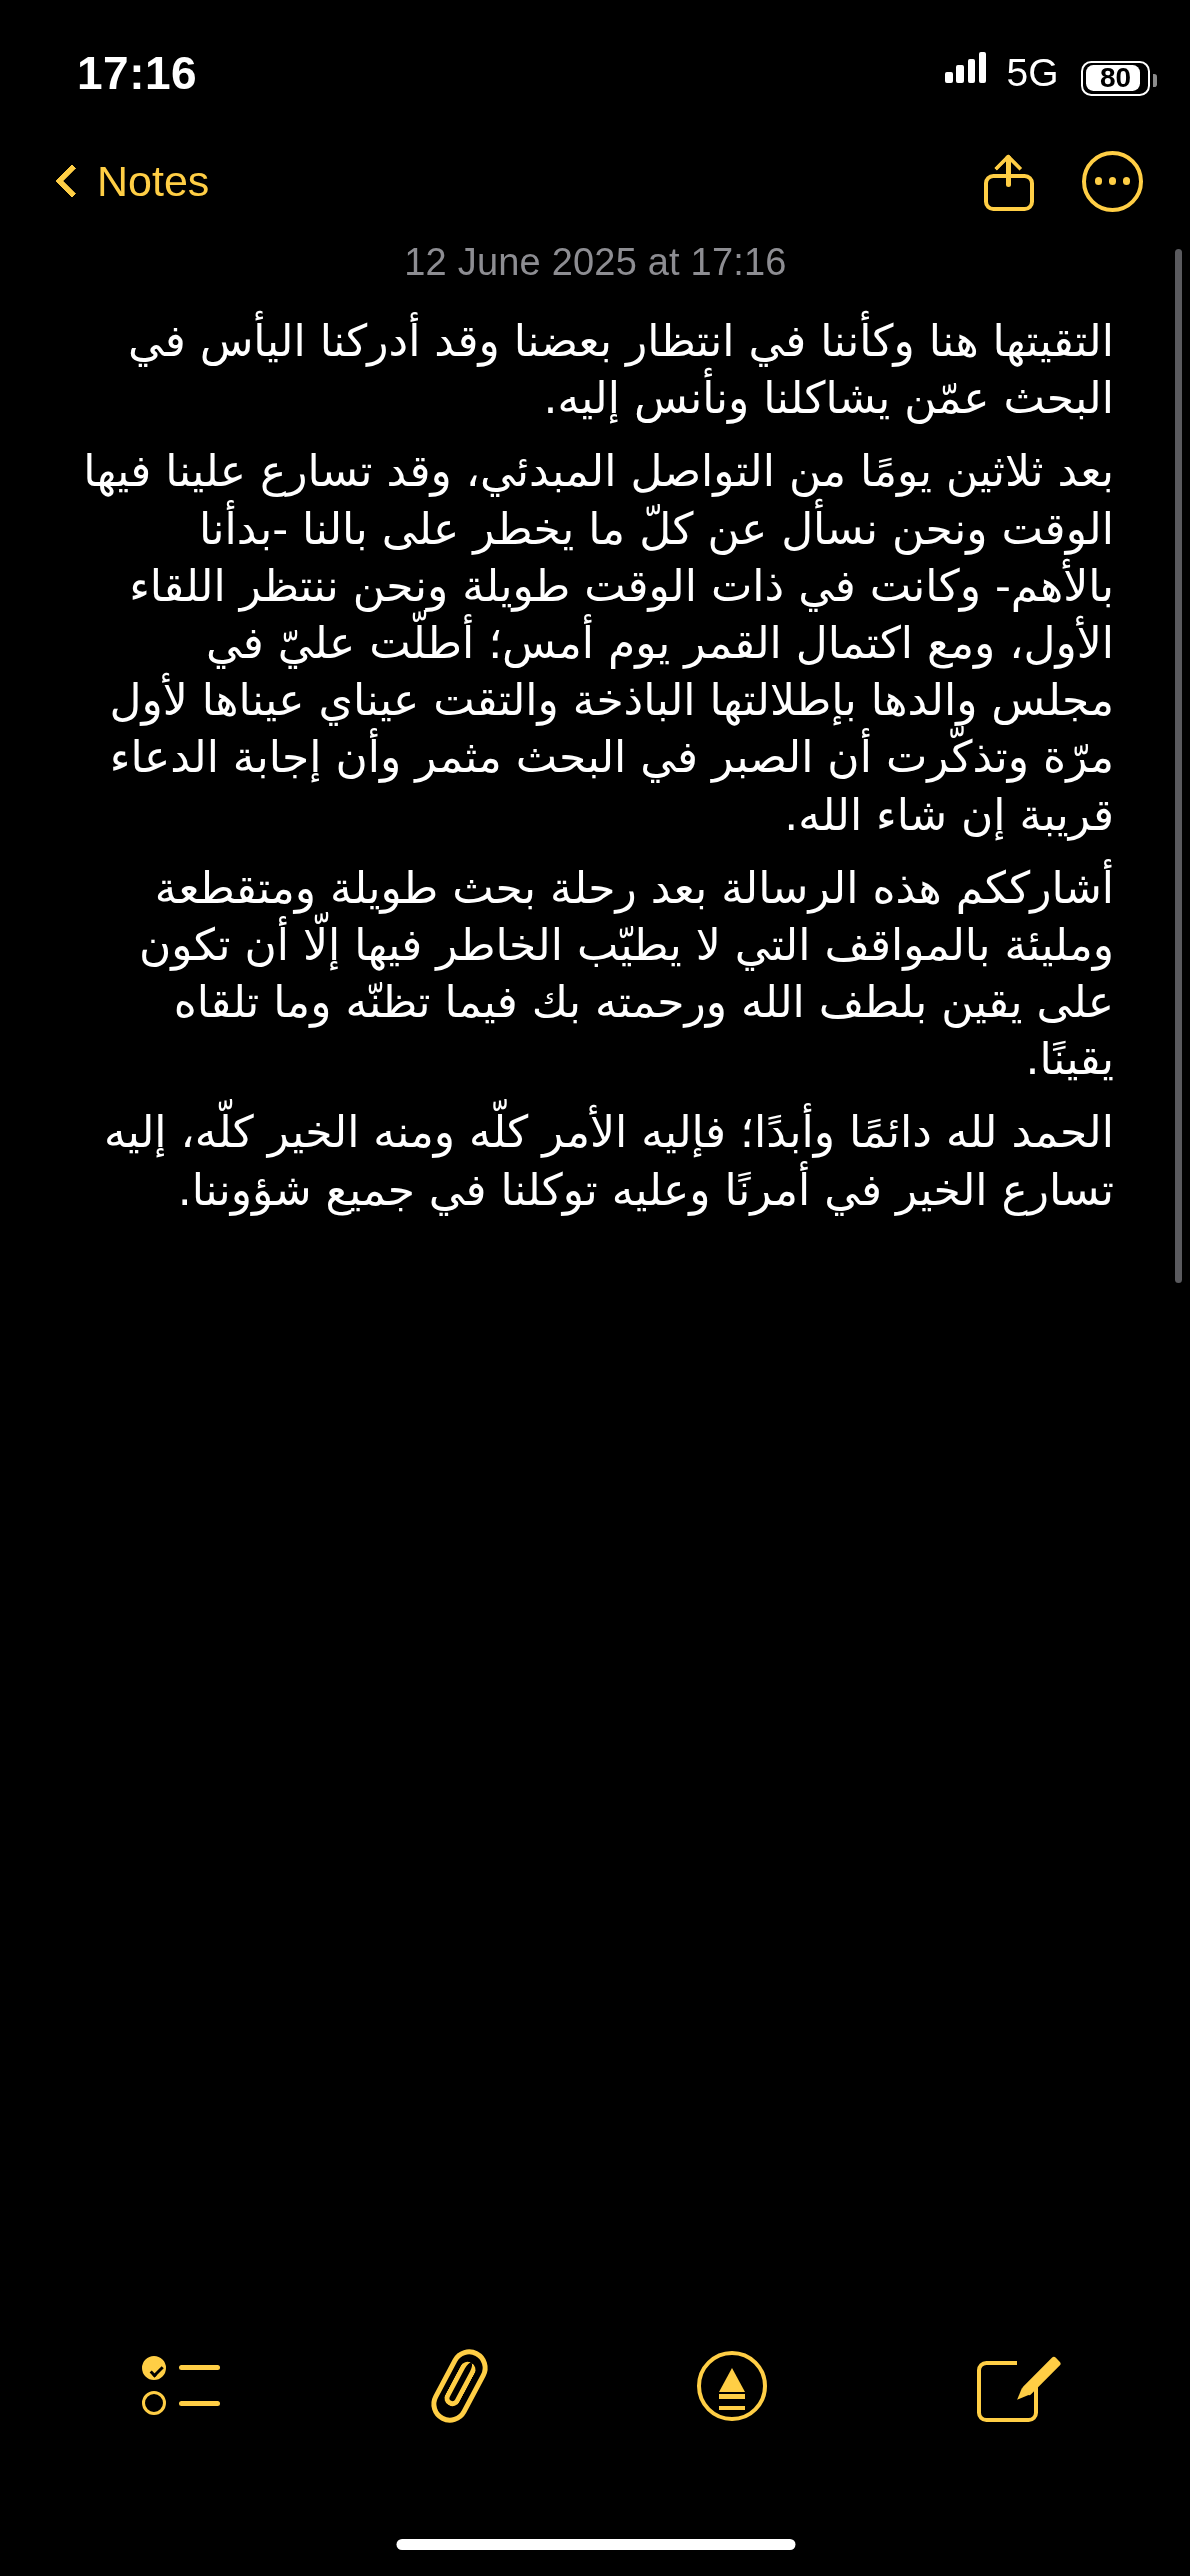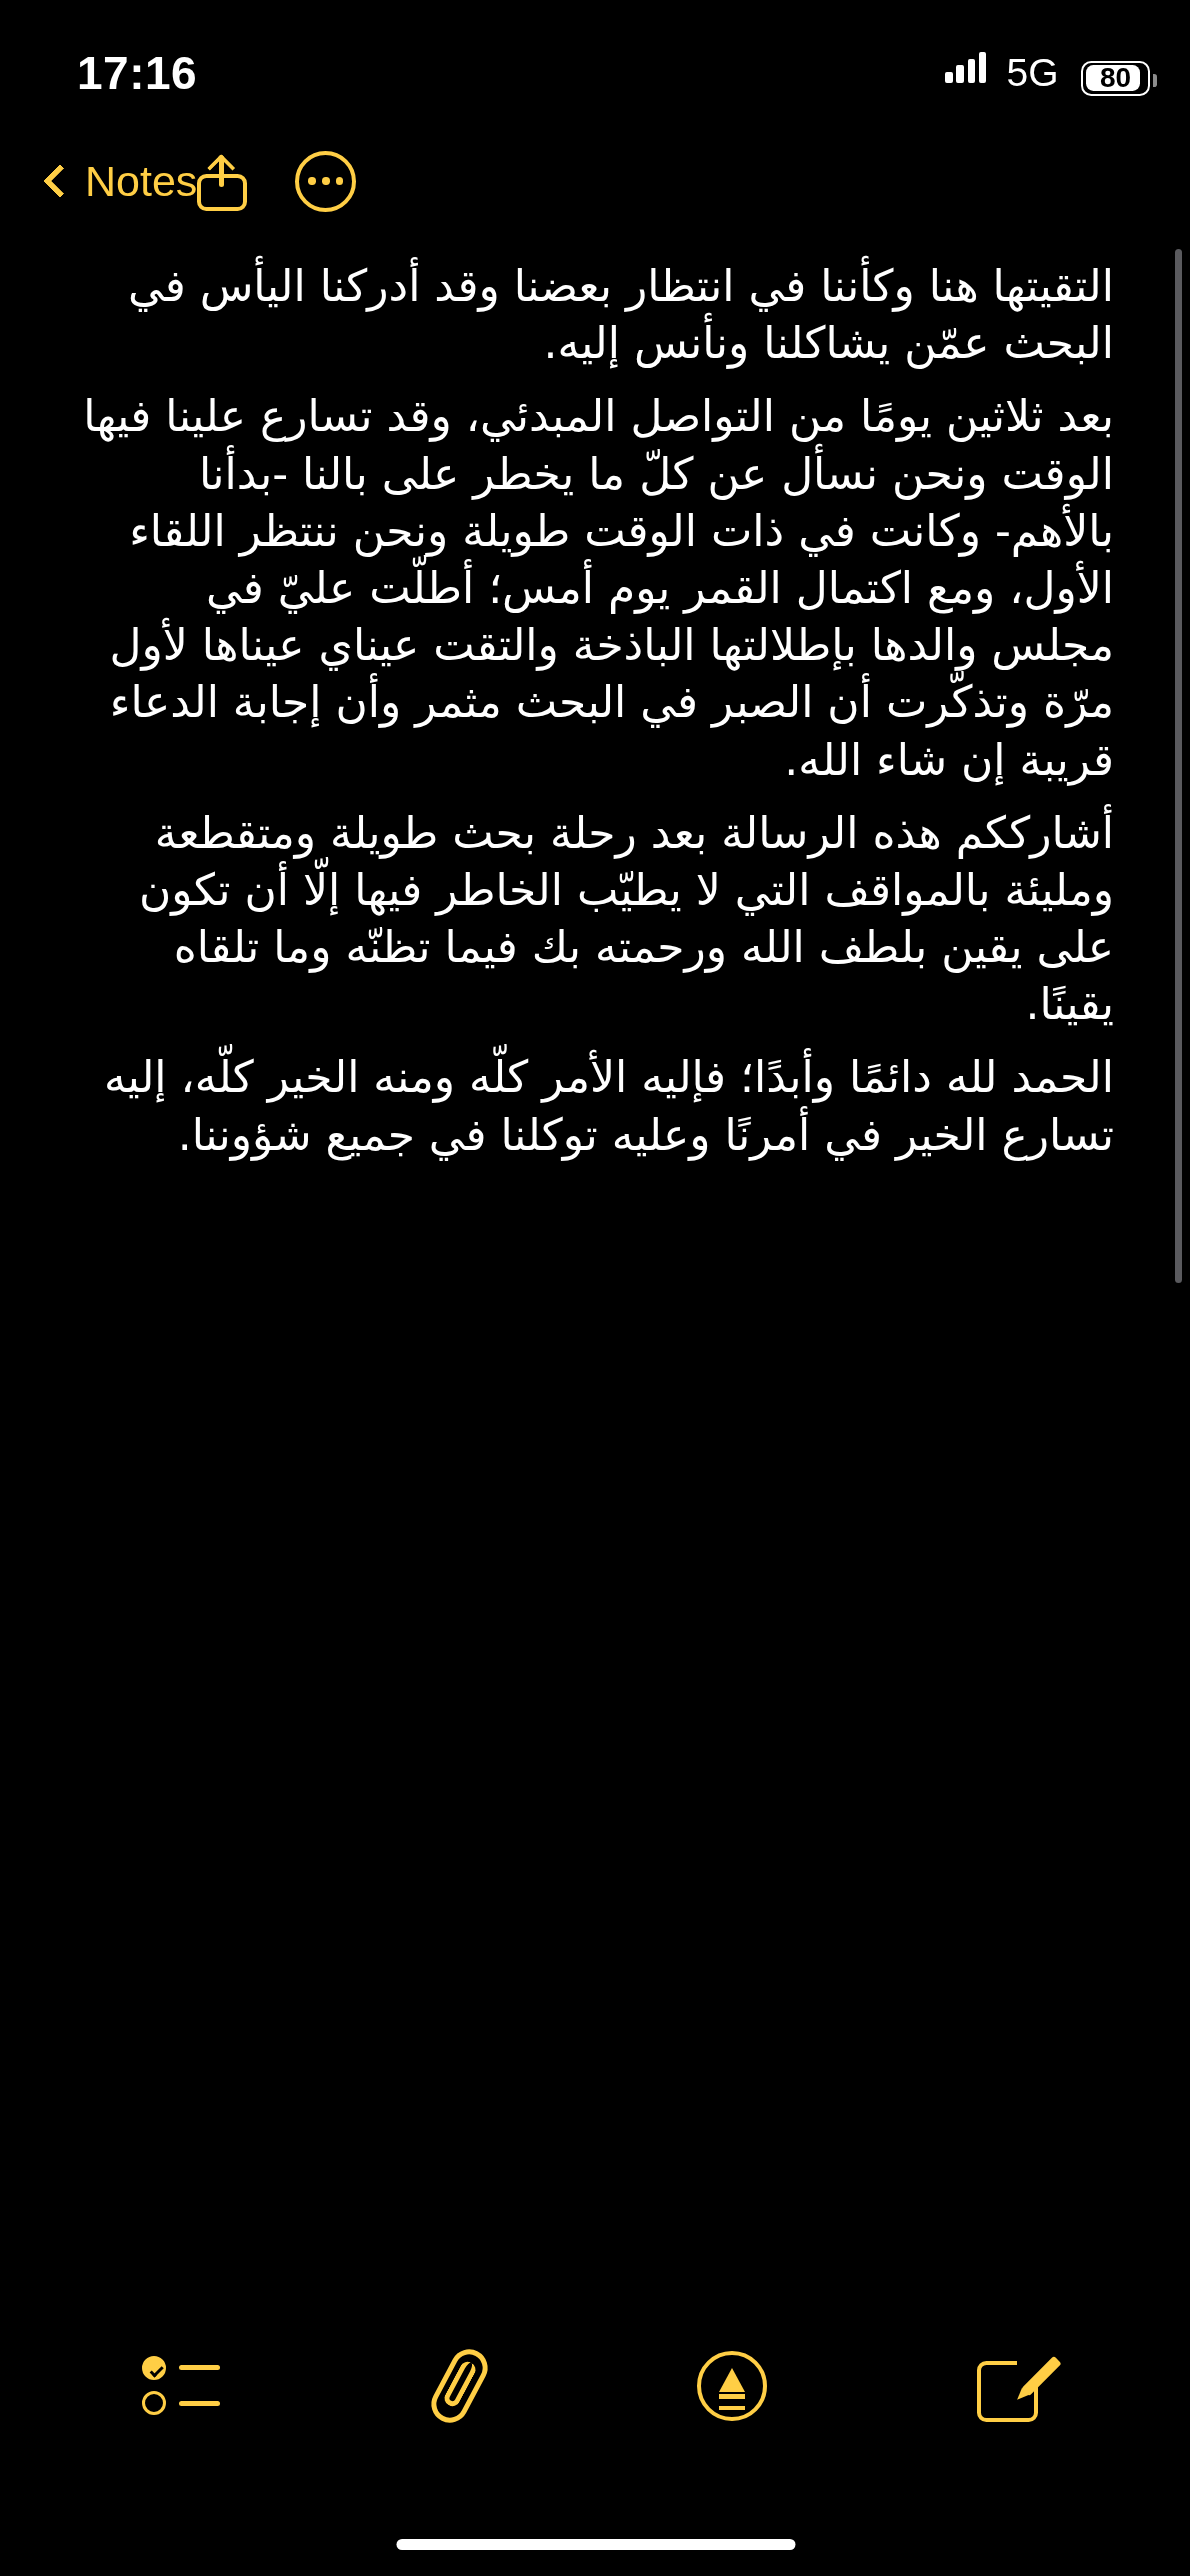--- a/index.html
+++ b/index.html
@@ -101,22 +101,22 @@
   }
 
   
   .nav-bar {
     position: absolute;
     top: 130px; left: 0;
     width: 1191px;
     height: 102px;
     display: flex;
     align-items: center;
-    justify-content: flex-start;
-    padding: 0 48px 0 35px;
+    justify-content: space-between;
+    padding: 0 48px 0 47px;
   }
   .nav-back {
     display: flex;
     align-items: center;
     gap: 13px;
     color: #FFCE45;
     cursor: pointer;
   }
   .chev {
     width: 24px; height: 24px;
@@ -391,20 +391,21 @@
       </div>
       <div class="icon-more">
         <span></span>
           <span></span>
           <span></span>
       </div>
     </div>
   </div>
 
   <div class="note-area">
+    <div class="note-date">12 June 2025 at 17:16</div>
     <div class="note-body">
       <p>التقيتها هنا وكأننا في انتظار بعضنا وقد أدركنا اليأس في البحث عمّن يشاكلنا ونأنس إليه.</p>
       <p>بعد ثلاثين يومًا من التواصل المبدئي، وقد تسارع علينا فيها الوقت ونحن نسأل عن كلّ ما يخطر على بالنا -بدأنا بالأهم- وكانت في ذات الوقت طويلة ونحن ننتظر اللقاء الأول، ومع اكتمال القمر يوم أمس؛ أطلّت عليّ في مجلس والدها بإطلالتها الباذخة والتقت عيناي عيناها لأول مرّة وتذكّرت أن الصبر في البحث مثمر وأن إجابة الدعاء قريبة إن شاء الله.</p>
       <p>أشارككم هذه الرسالة بعد رحلة بحث طويلة ومتقطعة ومليئة بالمواقف التي لا يطيّب الخاطر فيها إلّا أن تكون على يقين بلطف الله ورحمته بك فيما تظنّه وما تلقاه يقينًا.</p>
       <p>الحمد لله دائمًا وأبدًا؛ فإليه الأمر كلّه ومنه الخير كلّه، إليه تسارع الخير في أمرنًا وعليه توكلنا في جميع شؤوننا.</p>
     </div>
   </div>
 
   <div class="scroll-ind"></div>
 

